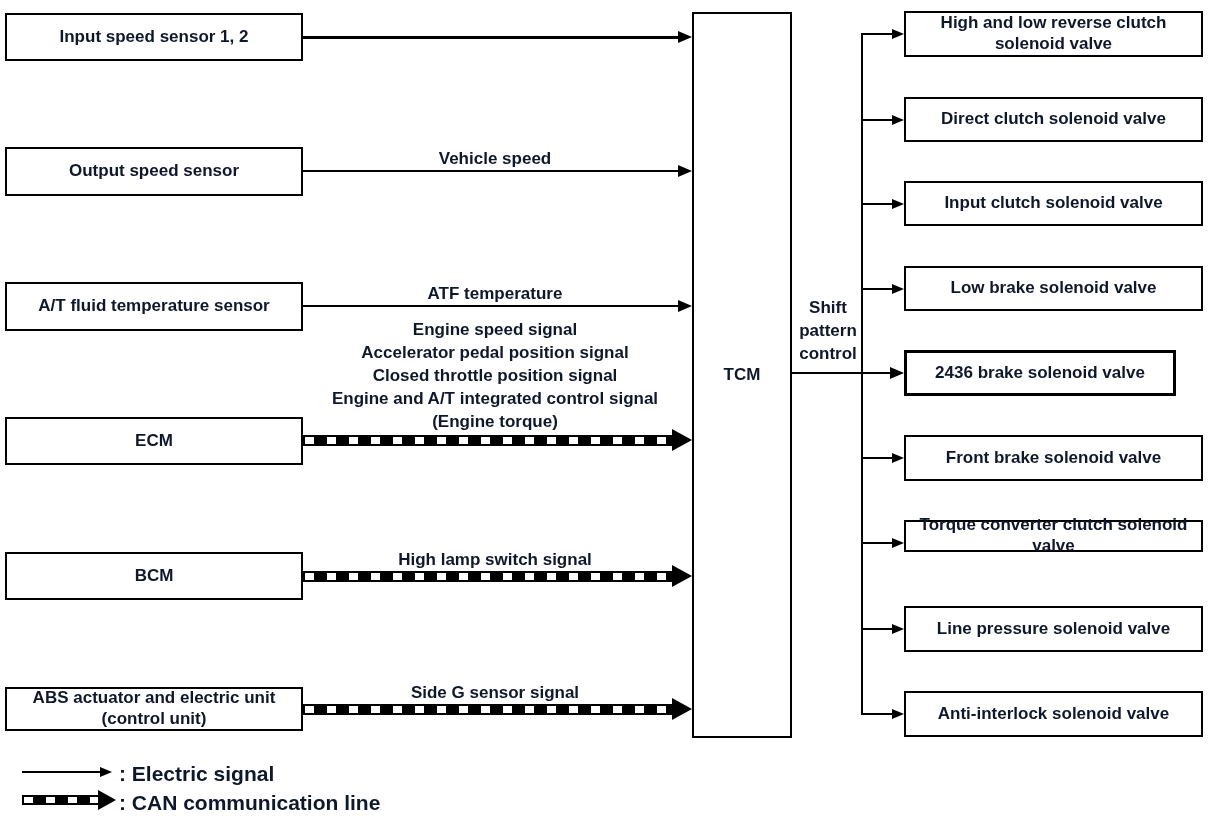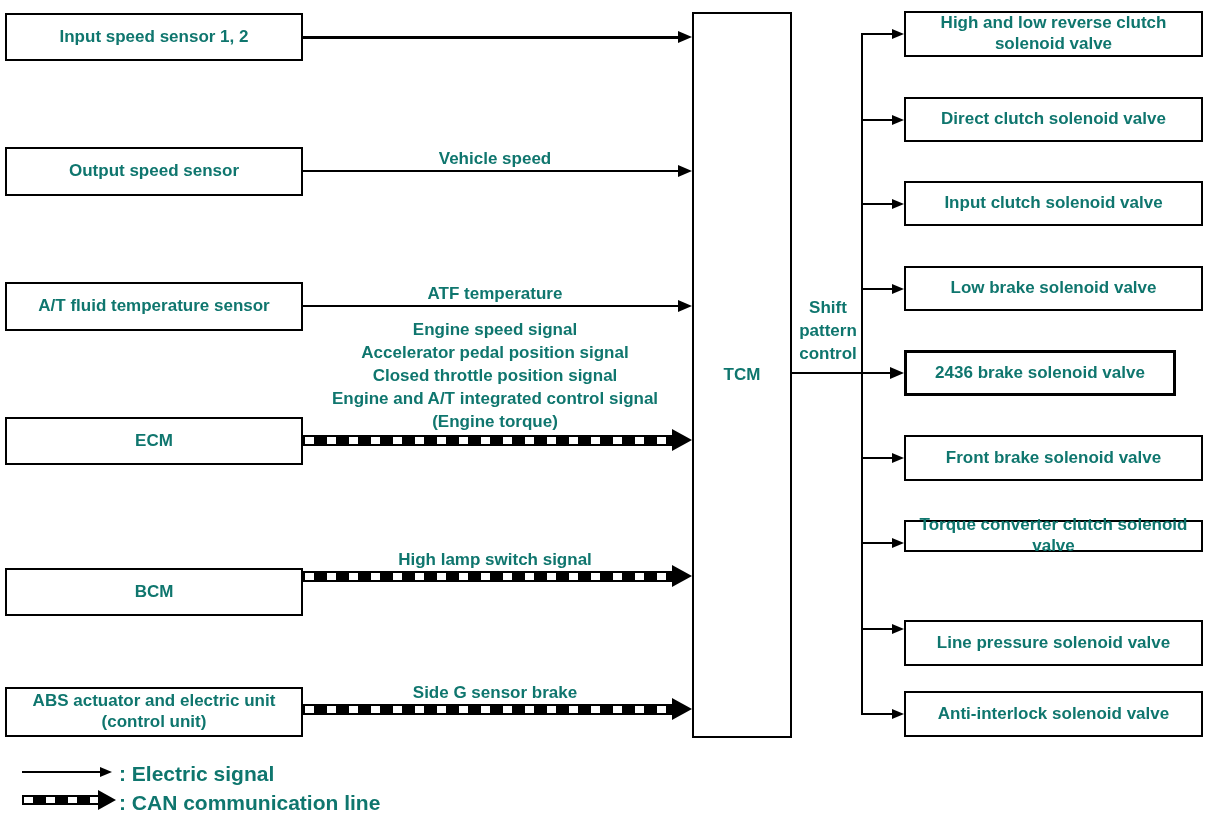--- a/index.html
+++ b/index.html
@@ -1,18 +1,18 @@
 <!DOCTYPE html>
 <html><head>
 <meta charset="utf-8">
 <style>
   html,body { margin:0; padding:0; background:#fff; }
   #canvas {
     position:relative; width:1216px; height:822px; background:#ffffff;
-    font-family:"Liberation Sans", sans-serif; font-weight:bold; color:#0f766e;
+    font-family:"Liberation Sans", sans-serif; font-weight:bold; color:#0f172a;
     overflow:hidden;
   }
   .box {
     position:absolute; border:2px solid #000; background:#fff;
     display:flex; align-items:center; justify-content:center;
     text-align:center; font-size:17px; line-height:1.22; padding:0 6px;
     box-sizing:border-box;
   }
   .box.thick { border-width:3px; }
   .siglabel {
@@ -49,22 +49,22 @@
 </style>
 </head>
 <body>
 
 <div id="canvas">
 
   <div class="box" style="left:5px;top:13px;width:298px;height:48px;">Input speed sensor 1, 2</div>
   <div class="box" style="left:5px;top:147px;width:298px;height:49px;">Output speed sensor</div>
   <div class="box" style="left:5px;top:282px;width:298px;height:49px;">A/T fluid temperature sensor</div>
   <div class="box" style="left:5px;top:417px;width:298px;height:48px;">ECM</div>
-  <div class="box" style="left:5px;top:552px;width:298px;height:48px;margin-top:16px;">BCM</div>
-  <div class="box" style="left:5px;top:687px;width:298px;height:50px;">ABS actuator and electric unit (control unit)</div>
+  <div class="box" style="left:5px;top:552px;width:298px;height:48px;">BCM</div>
+  <div class="box" style="left:5px;top:687px;width:298px;height:44px;">ABS actuator and electric unit (control unit)</div>
 
   <div class="eline th" style="left:303px;top:36px;width:376px;"></div>
   <div class="ah" style="left:678px;top:31px;"></div>
 
   <div class="eline" style="left:303px;top:170px;width:376px;"></div>
   <div class="ah" style="left:678px;top:165px;"></div>
 
   <div class="eline" style="left:303px;top:305px;width:376px;"></div>
   <div class="ah" style="left:678px;top:300px;"></div>
 
@@ -88,21 +88,21 @@
 
   <div class="siglabel" style="top:318px;">
     <div>Engine speed signal</div>
     <div>Accelerator pedal position signal</div>
     <div>Closed throttle position signal</div>
     <div>Engine and A/T integrated control signal</div>
     <div>(Engine torque)</div>
   </div>
 
   <div class="siglabel" style="top:548px;">High lamp switch signal</div>
-  <div class="siglabel" style="top:681px;">Side G sensor brake</div>
+  <div class="siglabel" style="top:681px;">Side G sensor signal</div>
 
   <div class="box" style="left:692px;top:12px;width:100px;height:726px;">TCM</div>
 
   <div class="shiftlbl">Shift pattern control</div>
 
   <div class="eline" style="left:792px;top:372px;width:98px;"></div>
   <div class="ah" style="left:890px;top:367px;"></div>
 
   <div class="vline" style="left:861px;top:33px;height:682px;"></div>
 
@@ -130,21 +130,21 @@
   <div class="eline" style="left:862px;top:713px;width:30px;"></div>
   <div class="ah sm" style="left:892px;top:709px;"></div>
 
   <div class="box" style="left:904px;top:11px;width:299px;height:46px;">High and low reverse clutch solenoid valve</div>
   <div class="box" style="left:904px;top:97px;width:299px;height:45px;">Direct clutch solenoid valve</div>
   <div class="box" style="left:904px;top:181px;width:299px;height:45px;">Input clutch solenoid valve</div>
   <div class="box" style="left:904px;top:266px;width:299px;height:45px;">Low brake solenoid valve</div>
   <div class="box thick" style="left:904px;top:350px;width:272px;height:46px;">2436 brake solenoid valve</div>
   <div class="box" style="left:904px;top:435px;width:299px;height:46px;">Front brake solenoid valve</div>
   <div class="box" style="left:904px;top:520px;width:299px;height:32px;">Torque converter clutch solenoid valve</div>
-  <div class="box" style="left:904px;top:620px;width:299px;height:46px;">Line pressure solenoid valve</div>
+  <div class="box" style="left:904px;top:606px;width:299px;height:46px;">Line pressure solenoid valve</div>
   <div class="box" style="left:904px;top:691px;width:299px;height:46px;">Anti-interlock solenoid valve</div>
 
   <div class="eline" style="left:22px;top:771px;width:80px;"></div>
   <div class="ah sm" style="left:100px;top:767px;"></div>
   <div class="legend-text" style="left:119px;top:762px;">: Electric signal</div>
 
   <div class="can" style="left:22px;top:795px;width:76px;height:10px;">
       <div class="dash"></div>
     </div>
   <div class="can-ah" style="left:98px;top:790px;border-top-width:10px;border-bottom-width:10px;border-left-width:18px;"></div>

